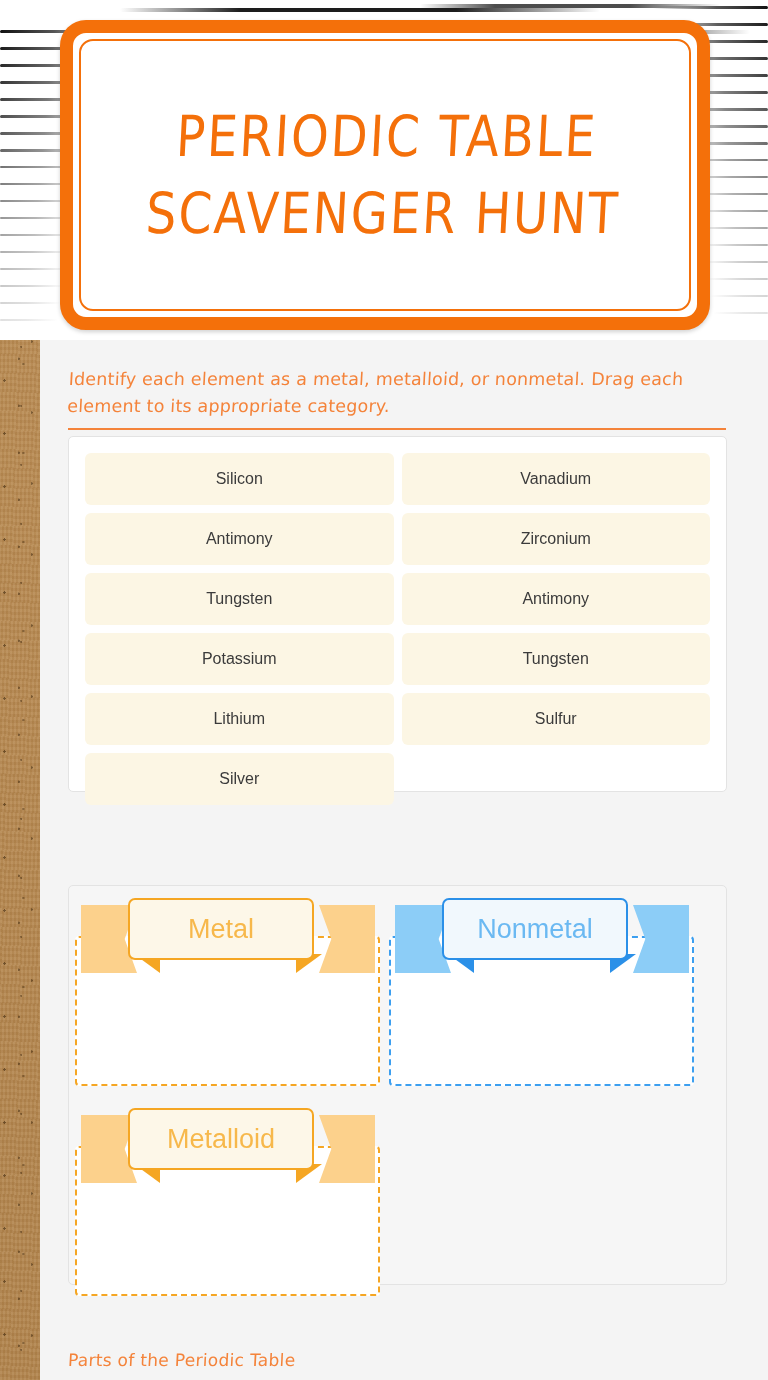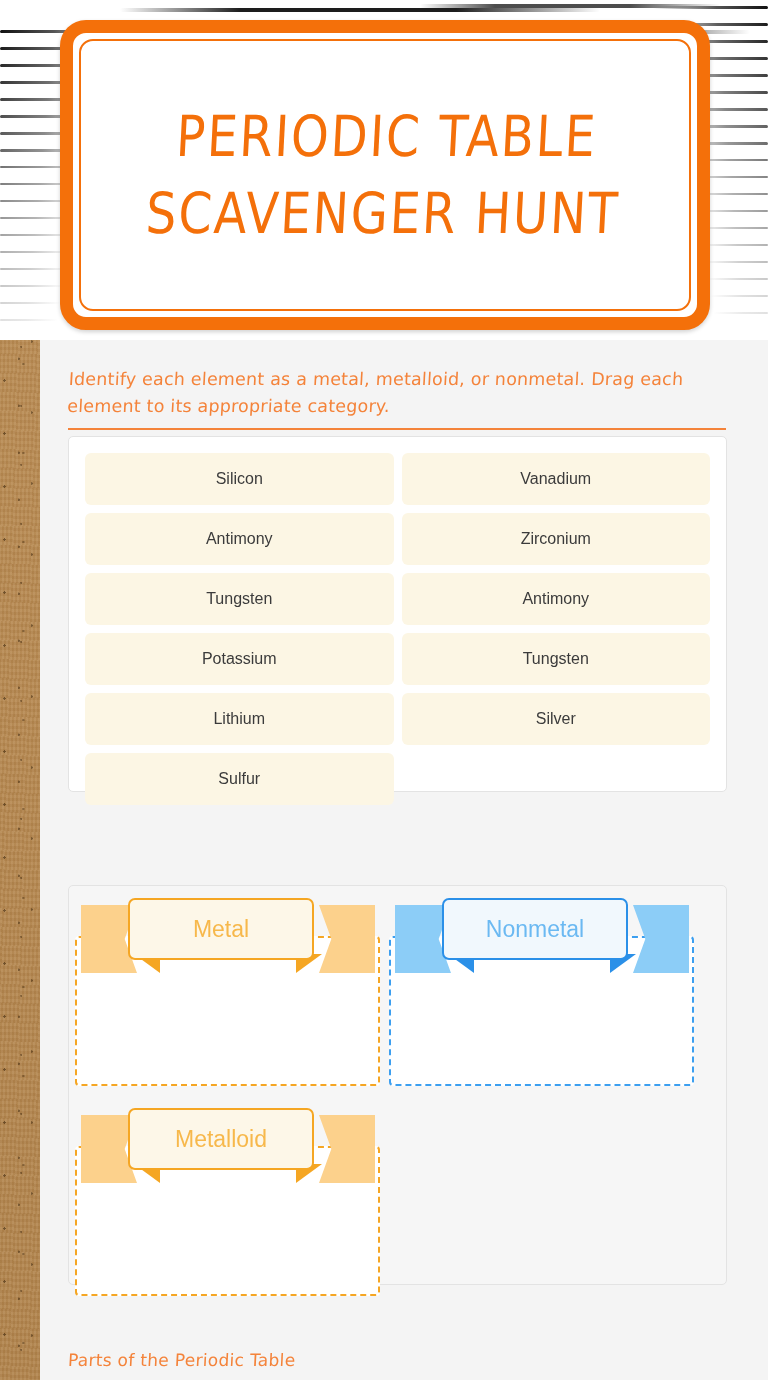--- a/index.html
+++ b/index.html
@@ -200,21 +200,21 @@
     position: absolute;
     left: 50px; top: 0;
     width: 186px; height: 62px;
     background: #fdf7e8;
     border: 2.5px solid #f5a623;
     border-radius: 7px;
     display: flex;
     align-items: center;
     justify-content: center;
     color: #f7b84b;
-    font-size: 23px;
+    font-size: 27px;
     font-family: "Liberation Sans", sans-serif;
   }
   .plaque.blue {
     background: #f1f8fd;
     border-color: #2b90e8;
     color: #6bb9f2;
   }
 
   
   .footer {
@@ -298,22 +298,22 @@
     <div class="grid" id="chipGrid">
         <div class="chip">Silicon</div>
         <div class="chip">Vanadium</div>
         <div class="chip">Antimony</div>
         <div class="chip">Zirconium</div>
         <div class="chip">Tungsten</div>
         <div class="chip">Antimony</div>
         <div class="chip">Potassium</div>
         <div class="chip">Tungsten</div>
         <div class="chip">Lithium</div>
+        <div class="chip">Sulfur</div>
         <div class="chip">Silver</div>
-        <div class="chip">Sulfur</div>
       </div>
   </div>
 
   <div class="zones-card" id="zonesCard">
       <div class="zone z0">
         <div class="dropbox"></div>
         <div class="ribbon">
           <div class="wing left"></div>
           <div class="wing right"></div>
           <div class="fold left"></div>

